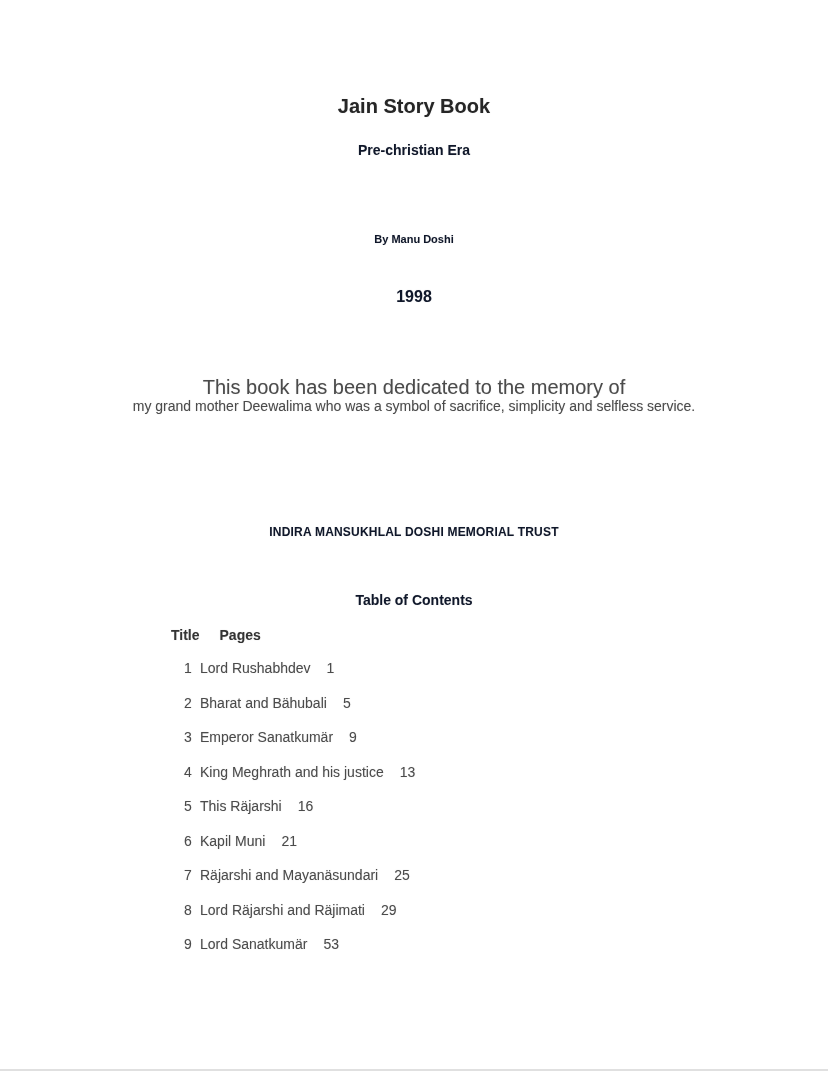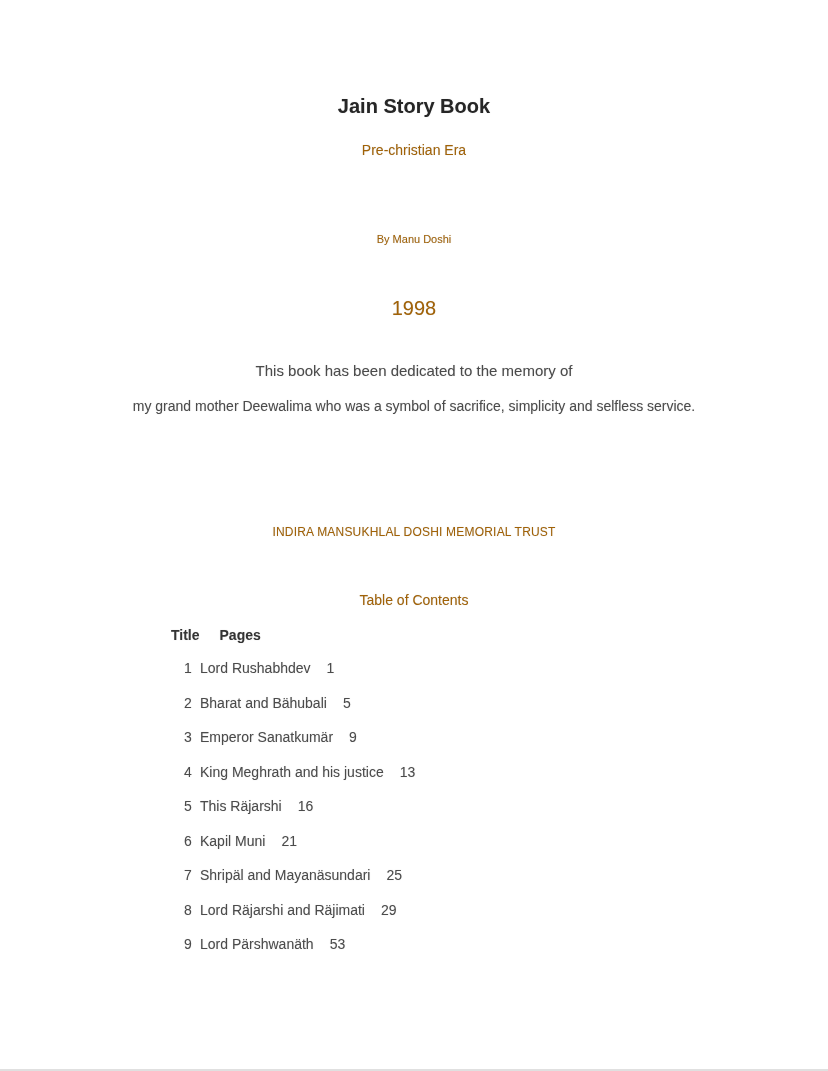--- a/index.html
+++ b/index.html
@@ -18,34 +18,34 @@
     text-shadow: 0 0 1px rgba(130,130,130,0.35);
   }
   .centered {
     position: absolute;
     left: 0;
     right: 0;
     text-align: center;
     line-height: 1.15;
   }
   .bold {
-    font-weight: normal;
-    color: #a16207;
+    font-weight: bold;
+    color: #0f172a;
   }
   .doc-title {
     top: 95px;
     font-size: 20px;
     font-weight: bold;
     color: #262626;
     text-align: center;
   }
   .doc-subtitle   { top: 142px; font-size: 14px; }
   .doc-byline     { top: 233px; font-size: 11px; }
-  .doc-year       { top: 297px; font-size: 20px; }
-  .dedication-1   { top: 362px; font-size: 15px; }
+  .doc-year       { top: 288px; font-size: 16px; }
+  .dedication-1   { top: 376px; font-size: 20px; }
   .dedication-2   { top: 398px; font-size: 14px; }
   .trust-line     { top: 526px; font-size: 12px; letter-spacing: 0.2px; }
   .toc-heading    { top: 592px; font-size: 14px; }
   .toc-header {
     position: absolute;
     left: 171px;
     top: 627px;
     font-size: 14px;
     font-weight: bold;
     color: #333333;
@@ -111,25 +111,25 @@
     <div class="toc-row">
       <span class="toc-num">4</span><span class="toc-title">King Meghrath and his justice</span><span class="toc-page">13</span>
     </div>
     <div class="toc-row">
       <span class="toc-num">5</span><span class="toc-title">This Räjarshi</span><span class="toc-page">16</span>
     </div>
     <div class="toc-row">
       <span class="toc-num">6</span><span class="toc-title">Kapil Muni</span><span class="toc-page">21</span>
     </div>
     <div class="toc-row">
-      <span class="toc-num">7</span><span class="toc-title">Shripäl and Mayanäsundari</span><span class="toc-page">25</span>
+      <span class="toc-num">7</span><span class="toc-title">Räjarshi and Mayanäsundari</span><span class="toc-page">25</span>
     </div>
     <div class="toc-row">
       <span class="toc-num">8</span><span class="toc-title">Lord Räjarshi and Räjimati</span><span class="toc-page">29</span>
     </div>
     <div class="toc-row">
-      <span class="toc-num">9</span><span class="toc-title">Lord Pärshwanäth</span><span class="toc-page">53</span>
+      <span class="toc-num">9</span><span class="toc-title">Lord Sanatkumär</span><span class="toc-page">53</span>
     </div>
   </div>
 
   <div class="bottom-edge"></div>
 
 </div>
 
 </body></html>

